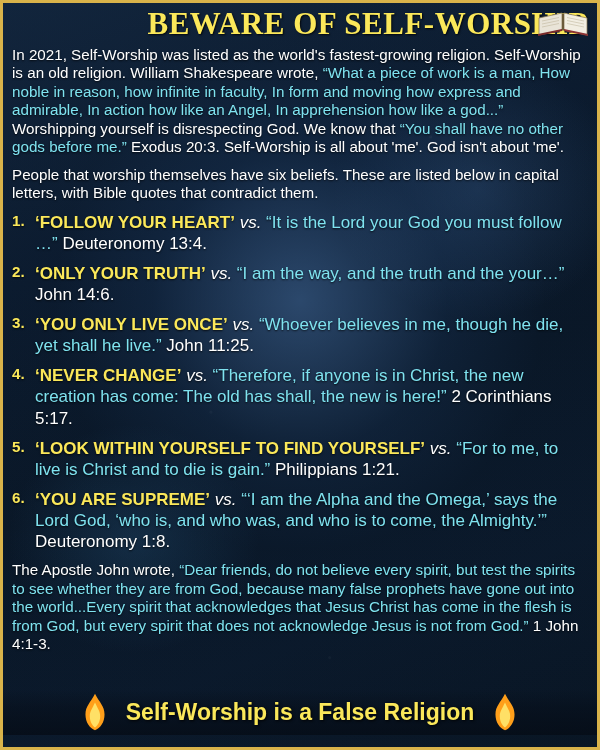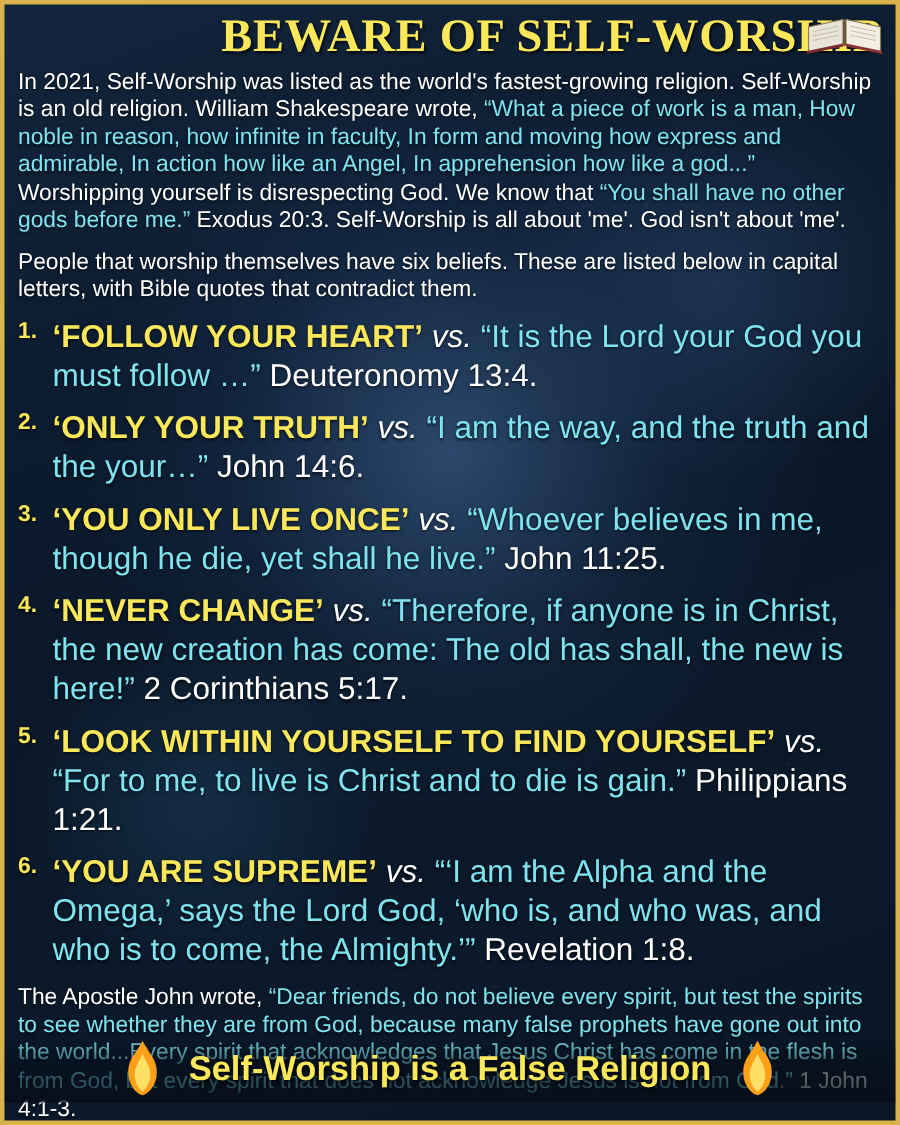--- a/index.html
+++ b/index.html
@@ -77,21 +77,21 @@
     counter-reset: b;
     margin: 2px 0 6px 0;
     padding: 0;
   }
   ol.beliefs > li {
     counter-increment: b;
     position: relative;
     padding-left: 23px;
     margin-bottom: 9px;
     color: #ffffff;
-    font-size: 21px;
+    font-size: 17px;
     line-height: 1.24;
     text-shadow: 0 1px 2px rgba(0,0,0,.75);
   }
   ol.beliefs > li::before {
     content: counter(b) ".";
     position: absolute;
     left: 0;
     top: 0;
     color: #fbe85a;
     font-weight: bold;
@@ -178,21 +178,21 @@
       <li>
         <span class="belief-name">‘YOU ONLY LIVE ONCE’</span><span class="vs"> vs. </span><span class="quote">“Whoever believes in me, though he die, yet shall he live.”</span><span class="ref"> John 11:25.</span>
       </li>
       <li>
         <span class="belief-name">‘NEVER CHANGE’</span><span class="vs"> vs. </span><span class="quote">“Therefore, if anyone is in Christ, the new creation has come: The old has shall, the new is here!”</span><span class="ref">  2 Corinthians 5:17.</span>
       </li>
       <li>
         <span class="belief-name">‘LOOK WITHIN YOURSELF TO FIND YOURSELF’</span><span class="vs"> vs. </span><span class="quote"> “For to me, to live is Christ and to die is gain.”</span><span class="ref"> Philippians 1:21.</span>
       </li>
       <li>
-        <span class="belief-name">‘YOU ARE SUPREME’</span><span class="vs"> vs. </span><span class="quote">“‘I am the Alpha and the Omega,’ says the Lord God, ‘who is, and who was, and who is to come, the Almighty.’”</span><span class="ref"> Revelation 1:8.</span>
+        <span class="belief-name">‘YOU ARE SUPREME’</span><span class="vs"> vs. </span><span class="quote">“‘I am the Alpha and the Omega,’ says the Lord God, ‘who is, and who was, and who is to come, the Almighty.’”</span><span class="ref"> Deuteronomy 1:8.</span>
       </li>
     </ol>
 
     <p class="para closing">
       <span>The Apostle John wrote, </span><span class="quote">“Dear friends, do not believe every spirit, but test the spirits to see whether they are from God, because many false prophets have gone out into the world...Every spirit that acknowledges that Jesus Christ has come in the flesh is from God, but every spirit that does not acknowledge Jesus is not from God.”</span><span> 1 John 4:1-3.</span>
     </p>
 
   </div>
 
   <div class="footer">

